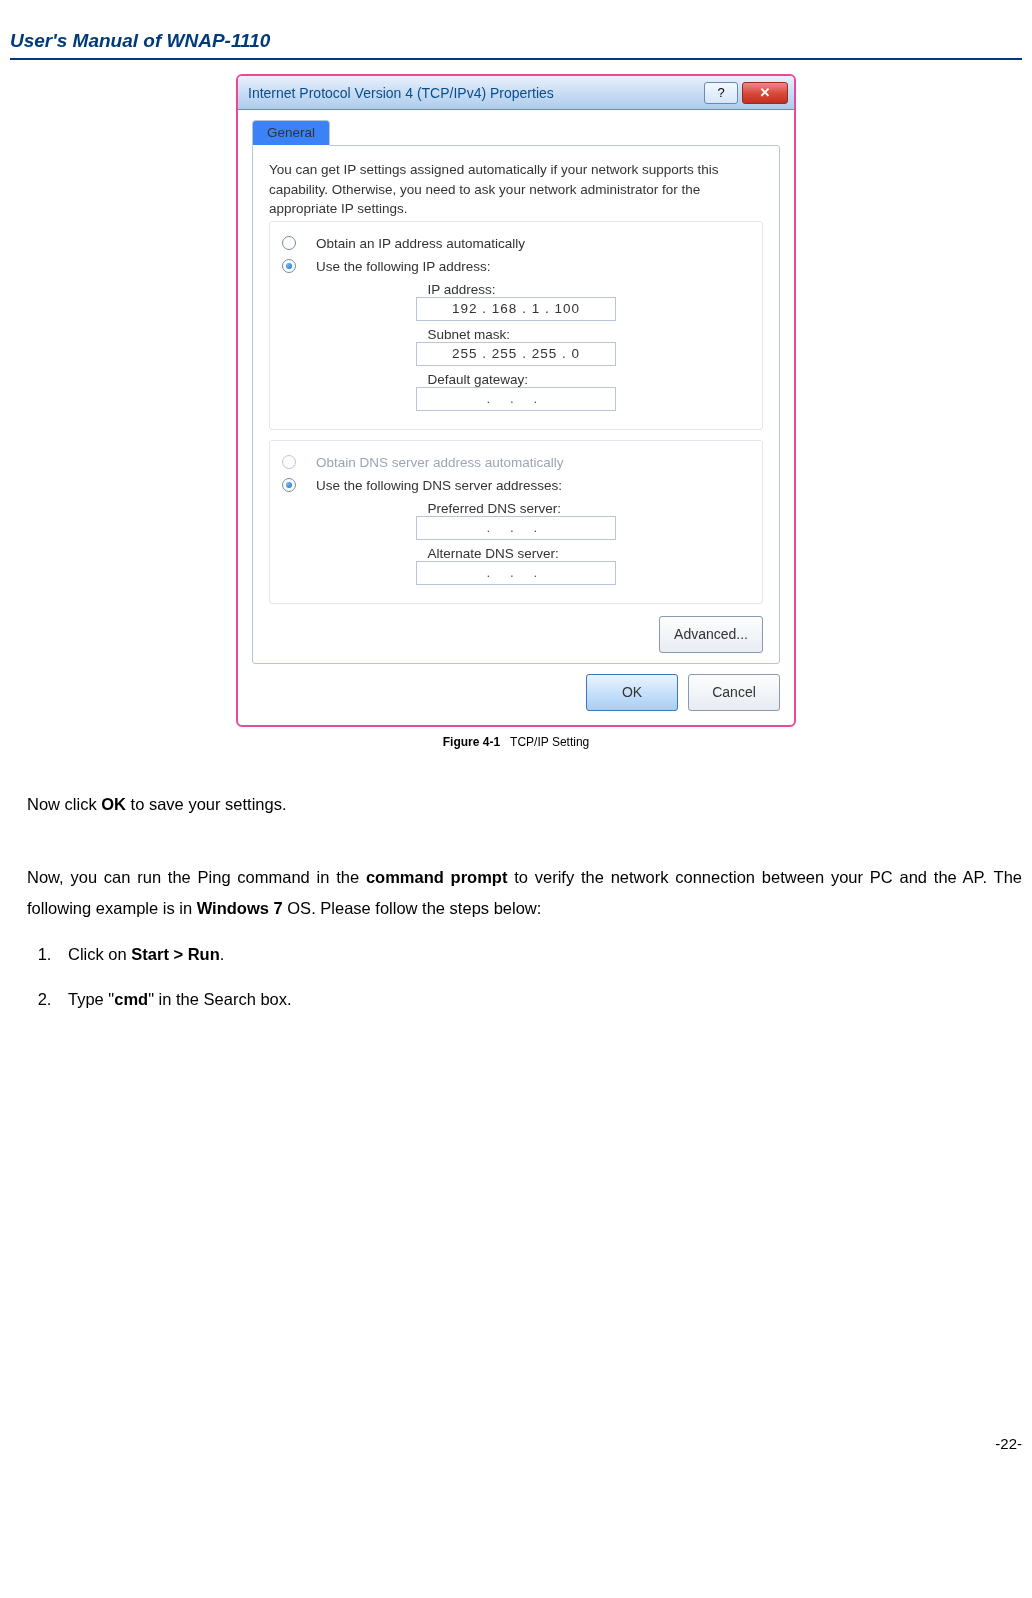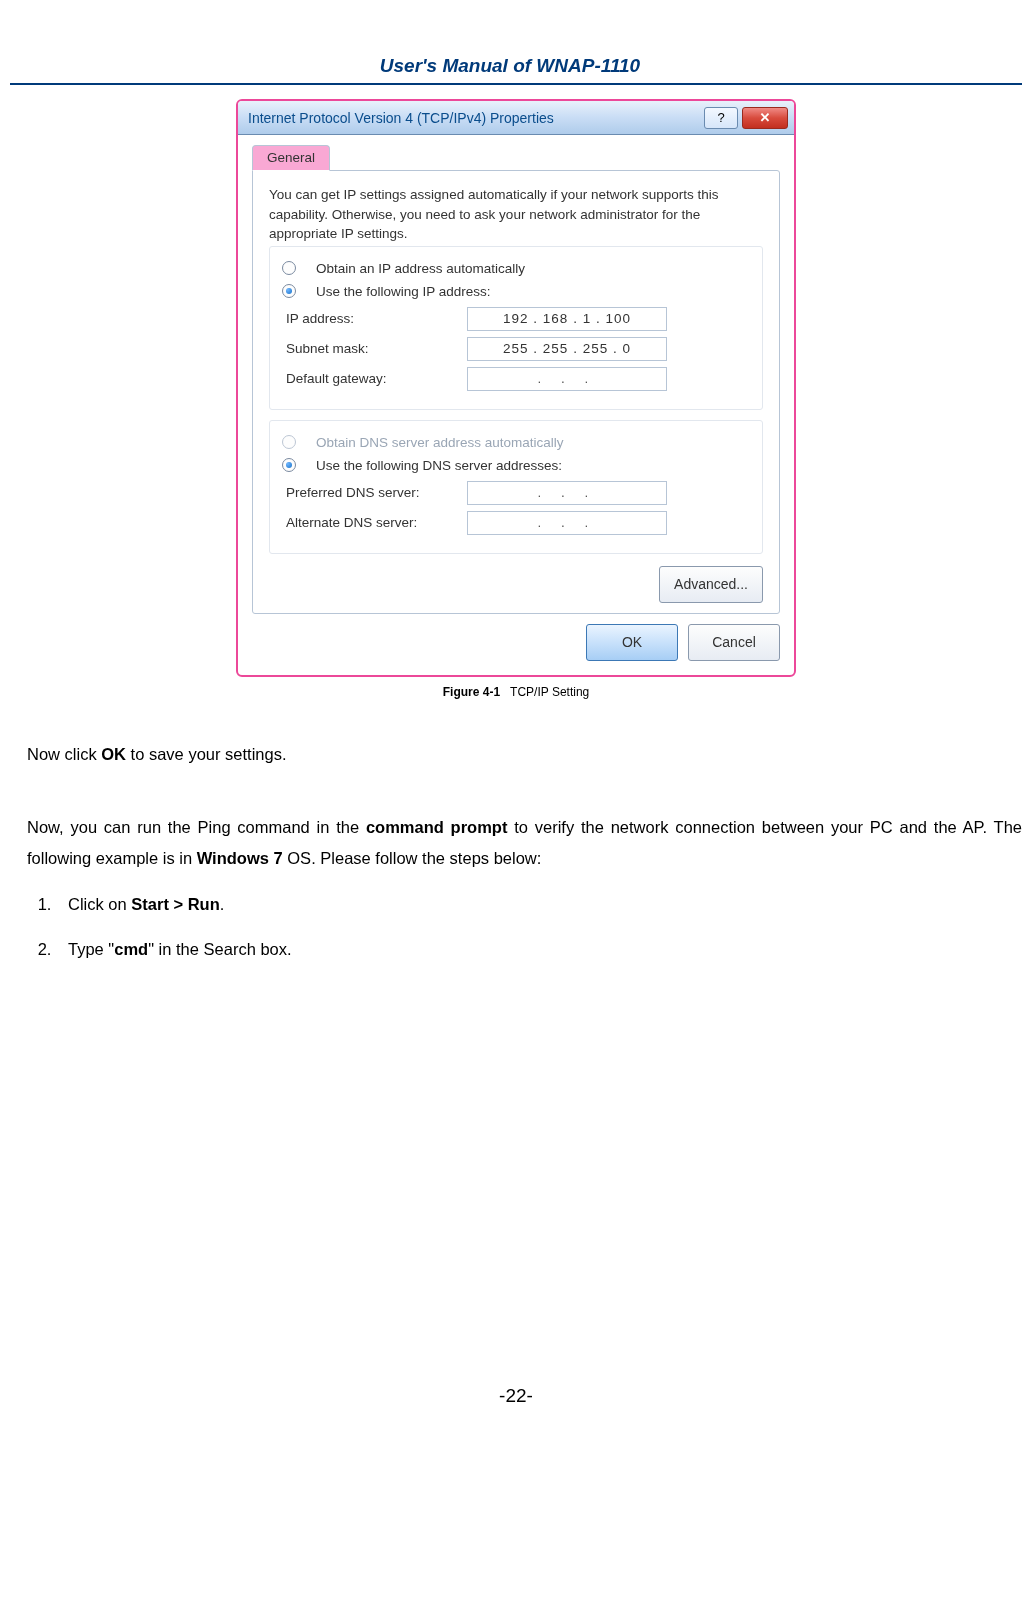--- a/index.html
+++ b/index.html
@@ -9,27 +9,26 @@
     font-family: Arial, Helvetica, sans-serif;
     color: #000;
     background: #fff;
     width: 1032px;
   }
   .page {
     width: 100%;
     padding: 0;
   }
   .page-header {
-    text-align: center;
+    text-align: left;
     color: #003a7a;
     font-weight: bold;
     font-style: italic;
     font-size: 19px;
     padding-right: 12px;
-    margin-top: 25px;
   }
   .divider {
     border: none;
     border-top: 2px solid #003a7a;
     margin: 6px 0 14px 0;
   }
   .fig-wrap {
     display: flex;
     flex-direction: column;
     align-items: center;
@@ -80,21 +79,21 @@
   }
   .tabstrip {
     display:flex;
     margin-bottom: -1px;
   }
   .tab {
     padding: 4px 14px 5px 14px;
     border: 1px solid #b7c5d6;
     border-bottom: 1px solid #fff;
     border-radius: 4px 4px 0 0;
-    background:#f9a8d4;
+    background:#3b82f6;
     font-size: 13.5px;
     color:#333;
   }
   .tab-content {
     border: 1px solid #b7c5d6;
     padding: 14px 16px 10px 16px;
     border-radius: 0 3px 3px 3px;
   }
   .desc {
     line-height: 1.45;
@@ -118,20 +117,21 @@
   }
   .radio-outer.disabled { border-color:#bcc6d4; }
   .radio-inner {
     width:6px; height:6px; border-radius:50%;
     background: radial-gradient(circle at 30% 30%, #6fb6ff, #1a73c9);
   }
   .disabled-text { color:#9aa6b5; }
   .field-row {
     display:flex; align-items:center;
     margin: 6px 0;
+    flex-direction: column;
   }
   .field-label {
     width: 185px;
     padding-left: 4px;
   }
   .ip-box {
     width: 200px; height:24px;
     border:1px solid #b7c5d6;
     display:flex; align-items:center; justify-content:center;
     font-family: "Segoe UI", Arial, sans-serif;
@@ -177,22 +177,22 @@
   }
   .body-text.p2 { margin-top: 42px; }
   ol.steps {
     font-size: 16.5px;
     line-height: 1.9;
     padding-left: 46px;
     margin: 14px 0 0 0;
   }
   ol.steps li { padding-left: 12px; margin-bottom: 14px; }
   .footer {
-    text-align:center;
-    font-size: 19px;
+    text-align:right;
+    font-size: 15px;
     margin-top: 420px;
   }
 </style>
 </head>
 <body>
 
 <div class="page">
   <div class="page-header">User's  Manual  of  WNAP-1110</div>
   <hr class="divider">
 

